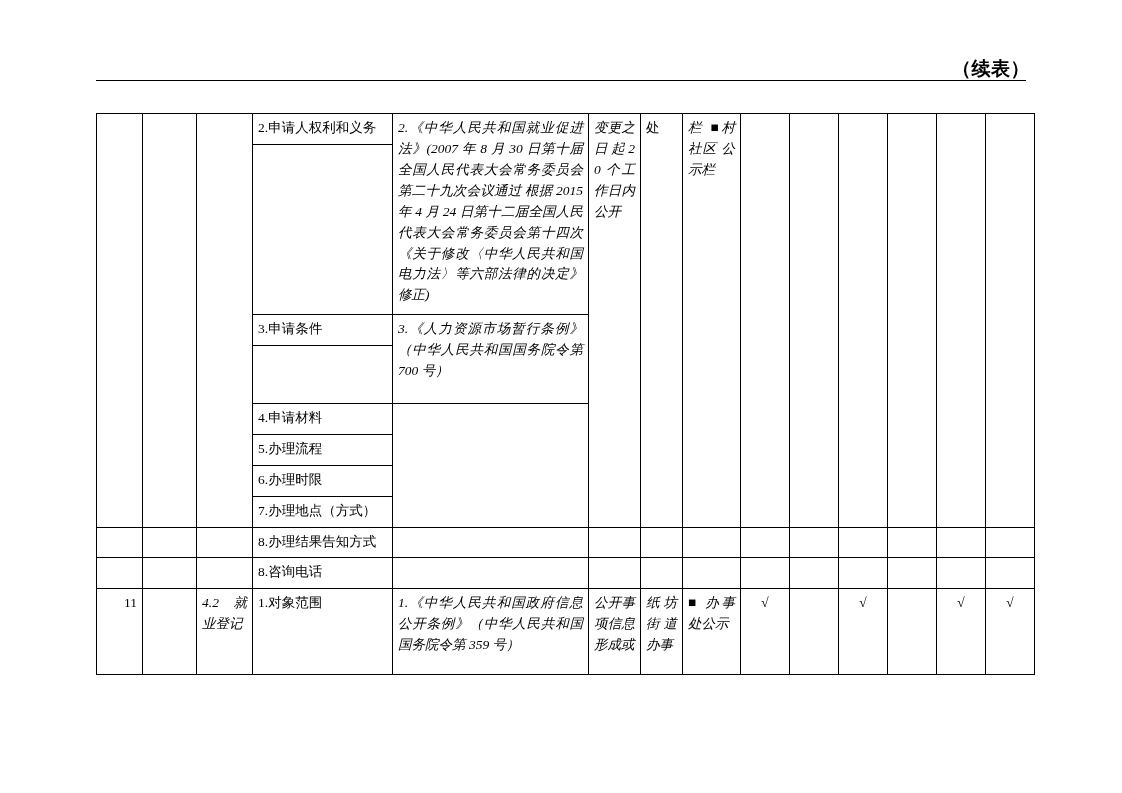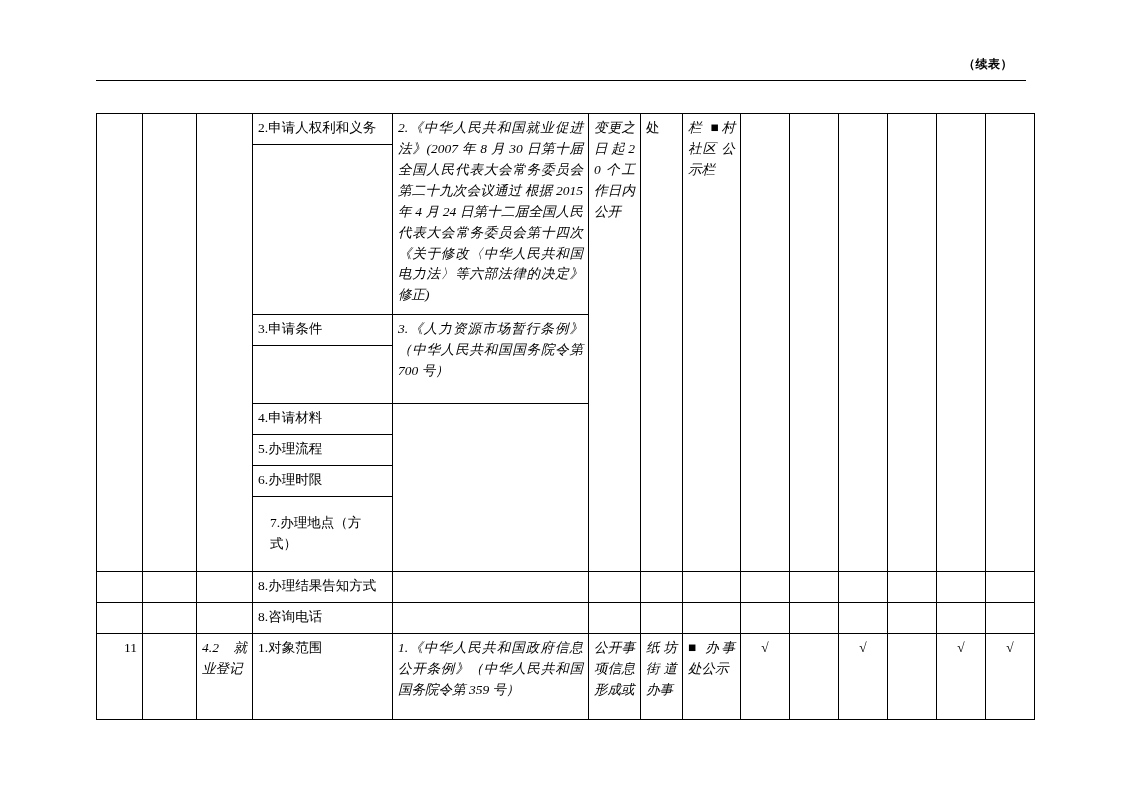--- a/index.html
+++ b/index.html
@@ -17,22 +17,22 @@
   }
   .page {
     position: relative;
     width: 1122px;
     height: 793px;
     box-sizing: border-box;
   }
   .header-note {
     position: absolute;
     top: 56px;
-    right: 109px;
-    font-size: 12px;
+    right: 92px;
+    font-size: 19px;
     font-weight: bold;
     letter-spacing: 0.5px;
   }
   .header-rule {
     position: absolute;
     top: 80px;
     left: 96px;
     right: 96px;
     height: 0;
     border-top: 1px solid #000;
@@ -64,21 +64,21 @@
   .c-time   { width: 52px; }
   .c-who    { width: 42px; }
   .c-place  { width: 58px; }
   .c-mark   { width: 49px;  text-align: center; }
   .just {
     text-align: justify;
     text-justify: inter-ideograph;
     font-style: italic;
   }
   .cell-p {
-    margin: 12px;
+    margin: 0;
   }
   .center { text-align: right; }
   .check {
     font-size: 14px;
     text-align: center;
     vertical-align: top;
   }
 </style>
 </head>
 <body>

